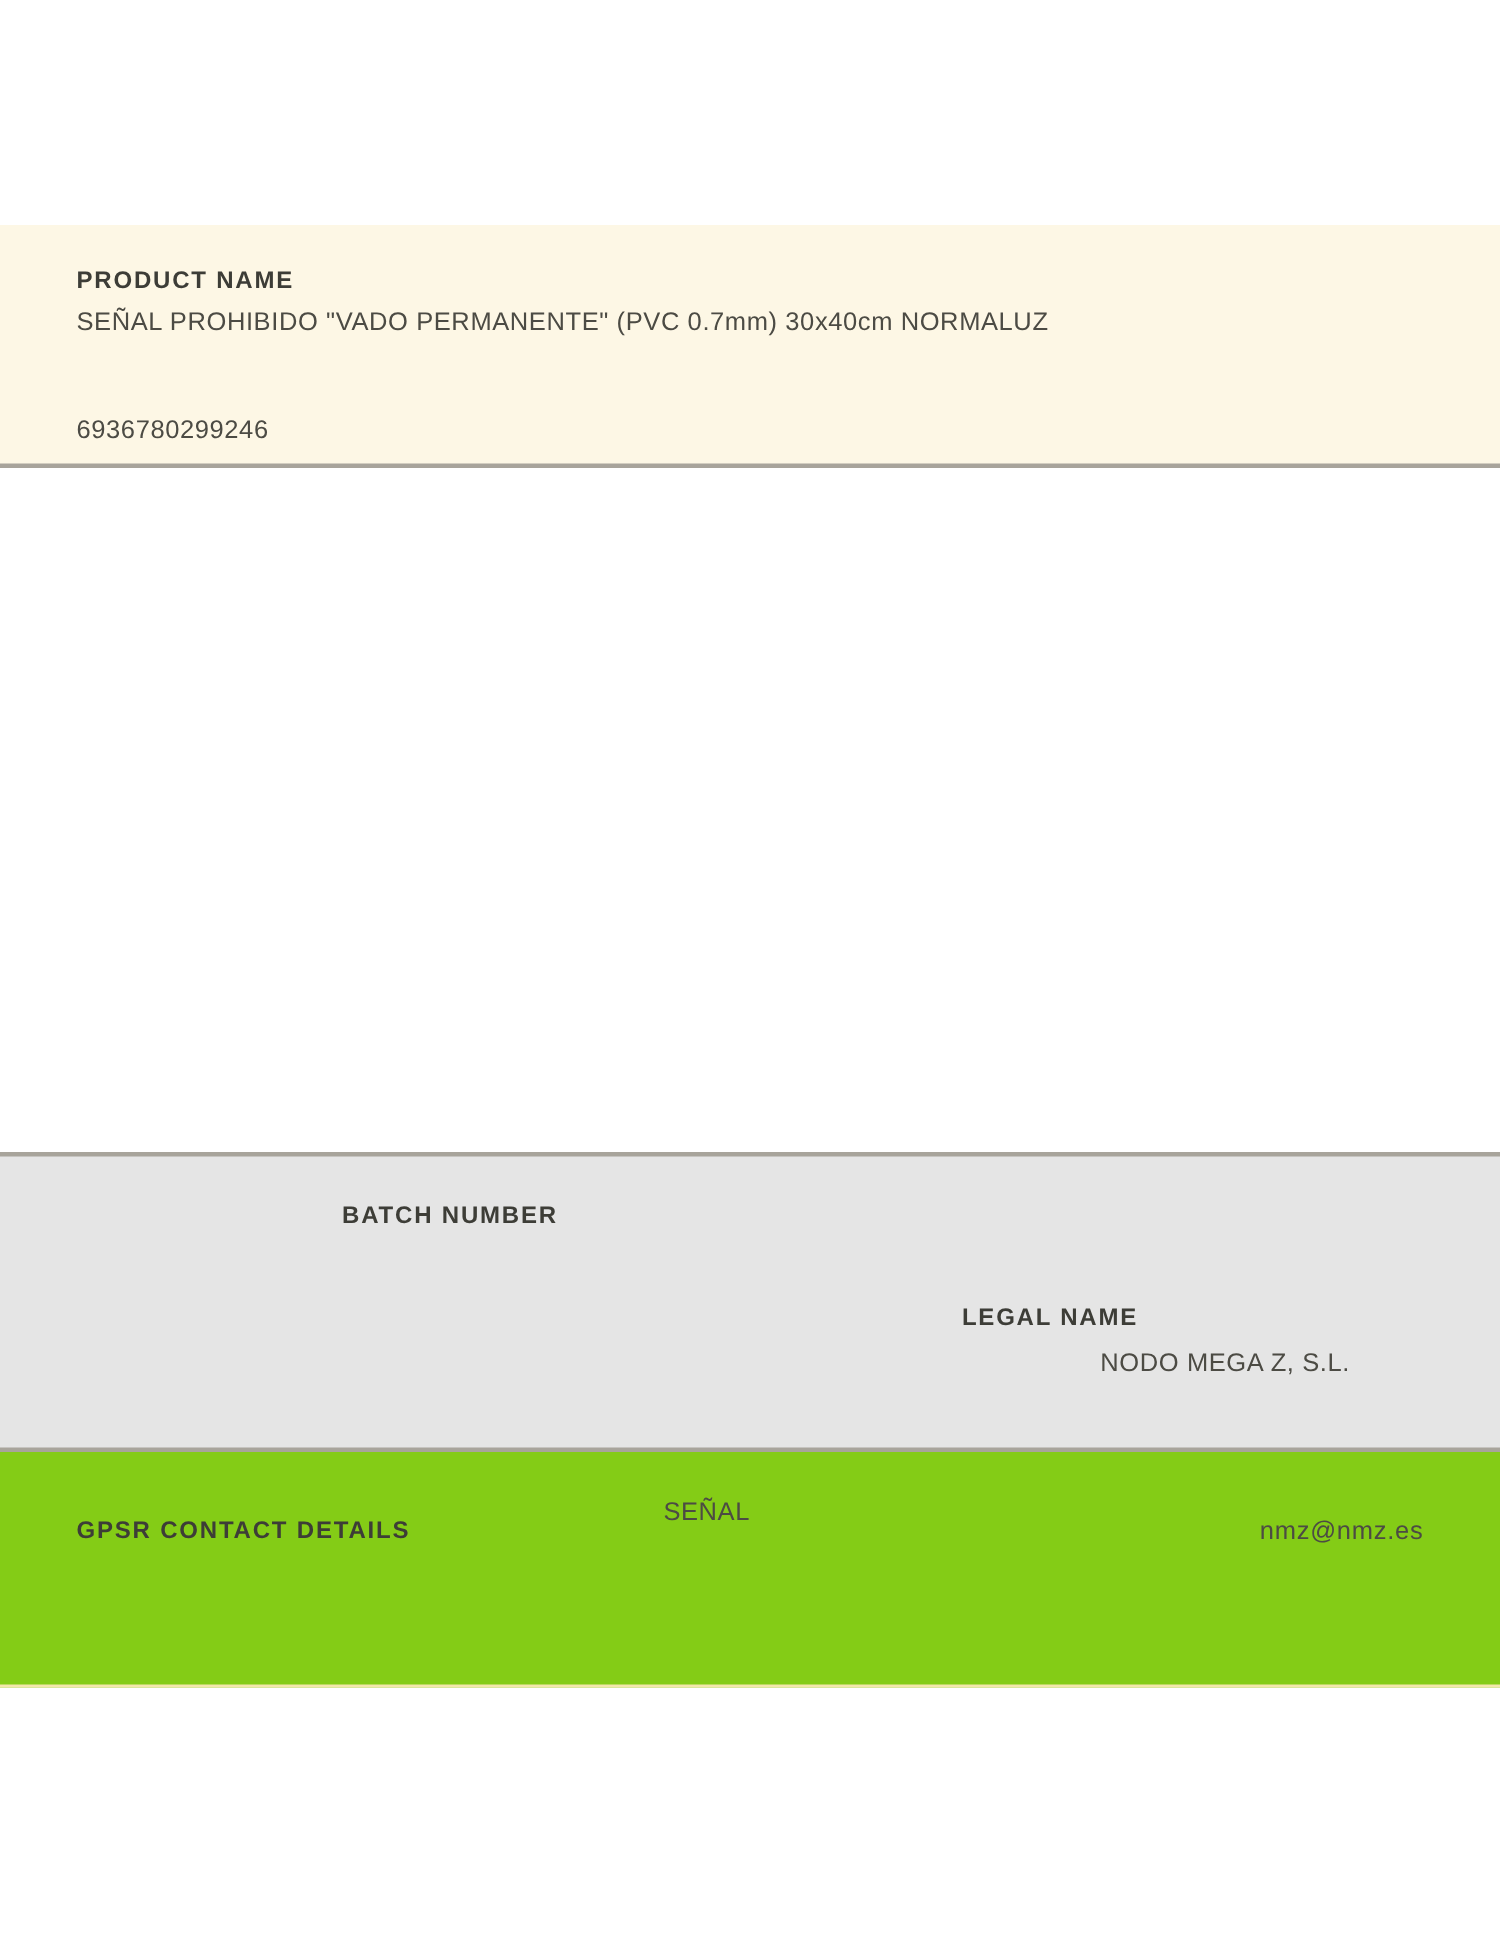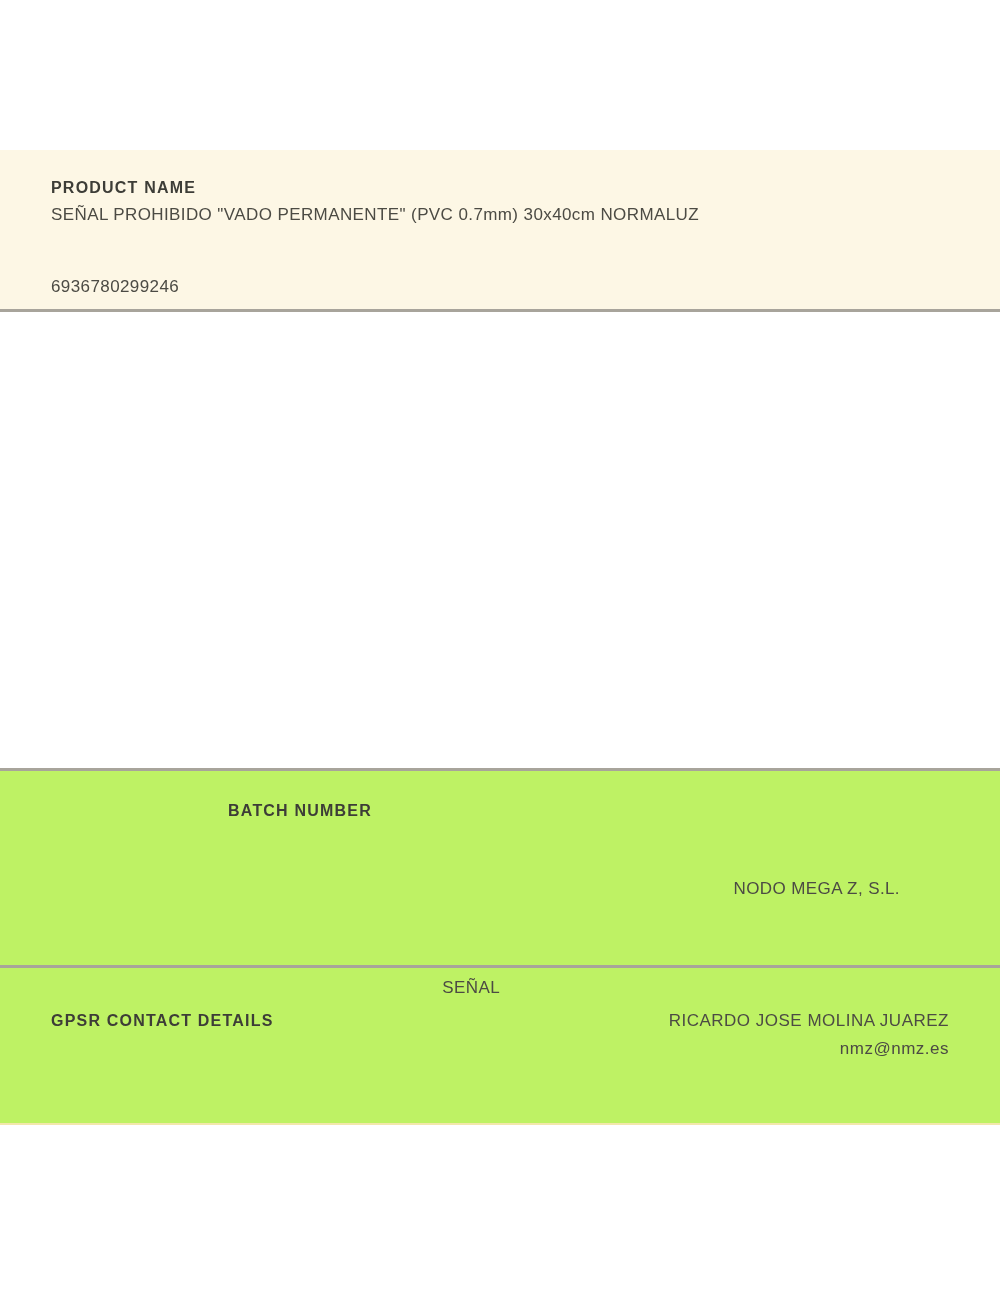--- a/index.html
+++ b/index.html
@@ -39,41 +39,41 @@
     color: #4c4b44;
     line-height: 22px;
     margin-top: 6px;
   }
   .field-gap { height: 44px; }
 
   
   .section-trace {
     box-sizing: border-box;
     height: 200px;
-    background: #bef264;
+    background: #e5e5e5;
     border-top: 3px solid #a8a49b;
     border-bottom: 3px solid #a8a49b;
     padding-top: 30px;
   }
   .trace-grid {
     display: grid;
     grid-template-columns: 1fr 1fr;
     width: 800px;
     margin: 0 auto;
     text-align: center;
   }
   .trace-cell { min-height: 20px; }
   .trace-row2 { margin-top: 68px; }
   .trace-value { margin-top: 9px; text-align: right; }
 
   
   .section-gpsr {
     box-sizing: border-box;
     height: 157px;
-    background: #bef264;
+    background: #84cc16;
     border-bottom: 2px solid #f3e7ab;
     padding: 43px 51px 0 51px;
     display: flex;
     justify-content: space-between;
     align-items: flex-start;
   }
   .gpsr-label {
     font-size: 16px;
     font-weight: bold;
     letter-spacing: 1.2px;
@@ -104,29 +104,29 @@
 
 <div class="spacer-mid"></div>
 
 <section class="section-trace">
   <div class="trace-grid">
     <div class="trace-cell">
       <div class="field-label">BATCH NUMBER</div>
       <div class="field-value trace-value"></div>
     </div>
     <div class="trace-cell trace-row2">
+      <div class="field-label">LEGAL NAME</div>
       <div class="field-value trace-value">NODO MEGA Z, S.L.</div>
     </div>
     <div class="trace-cell trace-row2">
       <div class="field-value trace-value">SEÑAL</div>
     </div>
   </div>
 </section>
 
 <section class="section-gpsr">
   <div class="gpsr-label">GPSR CONTACT DETAILS</div>
   <div class="gpsr-contact">
-    <div class="gpsr-line">RICARDO JOSE MOLINA JUAREZ</div>
     <div class="gpsr-line">nmz@nmz.es</div>
   </div>
 </section>
 
 <div></div>
 
 </body></html>

